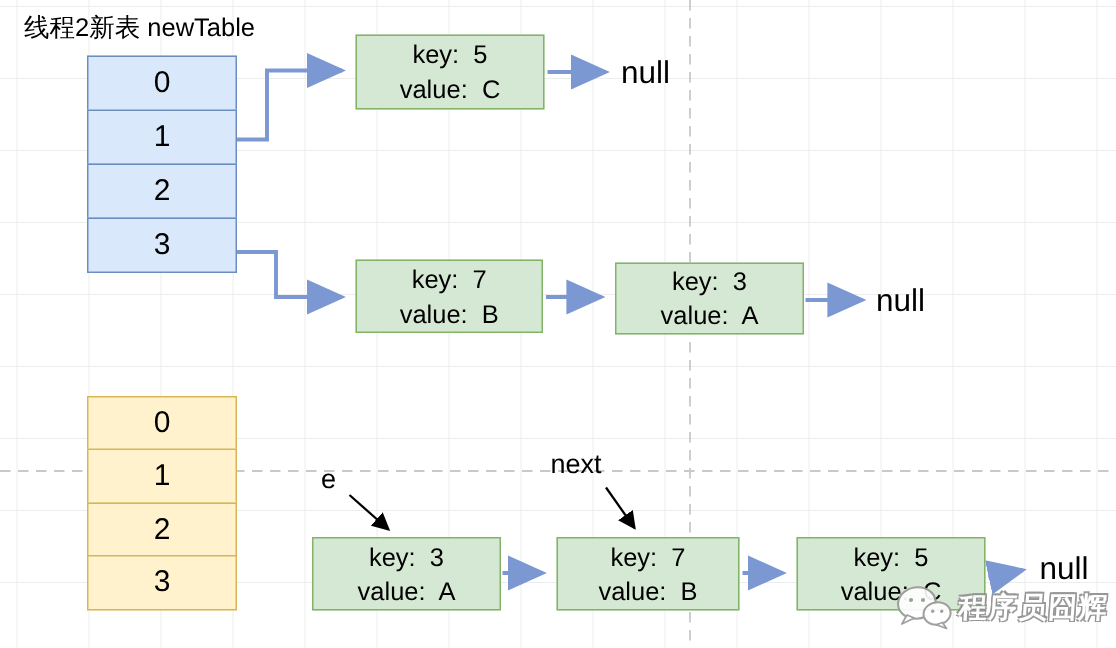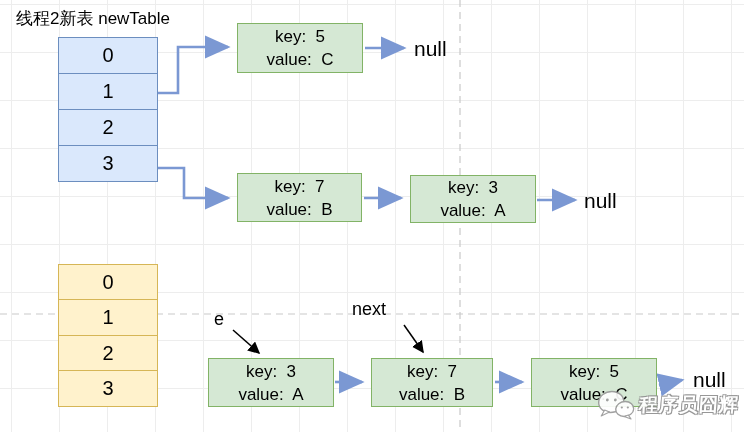--- a/index.html
+++ b/index.html
@@ -106,21 +106,21 @@
 
 
   <div class="abs el htable yellow" style="left:58px;top:264px;">
     <div class="cell">0</div>
     <div class="cell">1</div>
     <div class="cell">2</div>
     <div class="cell">3</div>
   </div>
 
   <div class="abs el ptr-label" style="left:214px;top:309px;">e</div>
-  <div class="abs el ptr-label" style="left:352px;top:299px;">next</div>
+  <div class="abs el ptr-label" style="left:367px;top:299px;">next</div>
 
   <div class="abs el node" style="left:208px;top:358px;width:126px;height:49px;">
     <div class="line">key:  3</div>
     <div class="line">value:  A</div>
   </div>
   <div class="abs el node" style="left:371px;top:358px;width:122px;height:49px;">
     <div class="line">key:  7</div>
     <div class="line">value:  B</div>
   </div>
   <div class="abs el node" style="left:531px;top:358px;width:126px;height:49px;">

